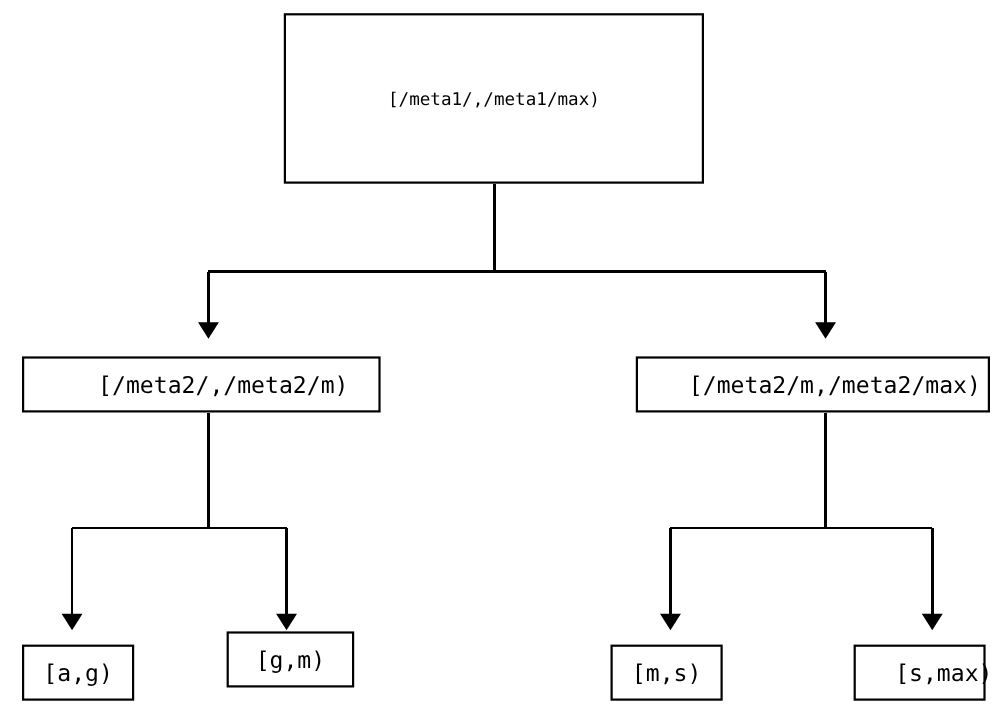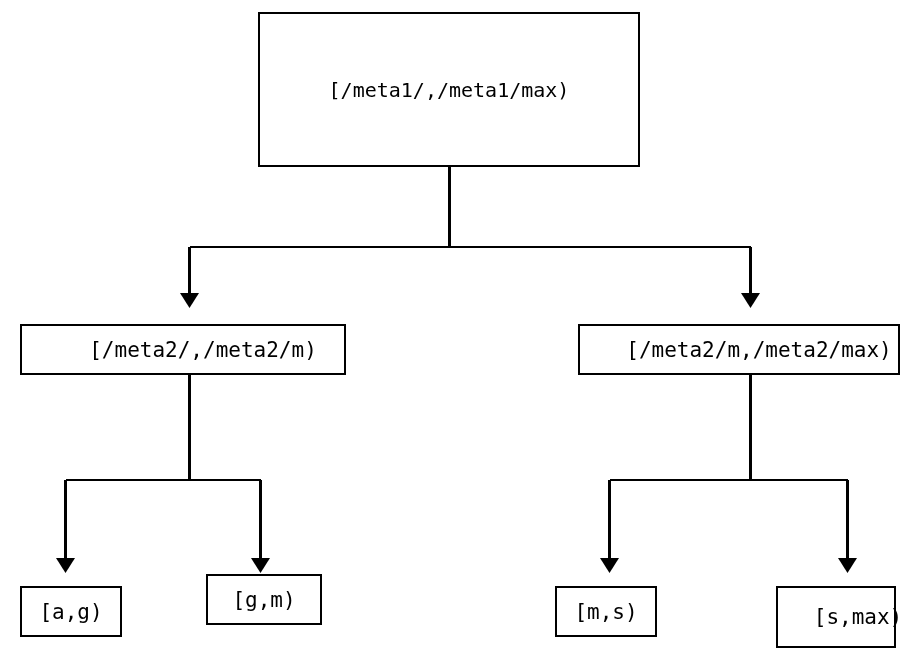--- a/index.html
+++ b/index.html
@@ -35,34 +35,34 @@
     align-items: center;
     justify-content: center;
     text-align: center;
   }
   .node-label {
     font-family: "DejaVu Sans Mono", "Liberation Mono", monospace;
     color: #000000;
     white-space: pre;
     letter-spacing: 0px;
   }
-  .lvl0 .node-label { font-size: 20px; }
+  .lvl0 .node-label { font-size: 16px; }
   .lvl1 .node-label { font-size: 21px; }
   .lvl2 .node-label { font-size: 21px; }
 
   
   #node-root { left: 258px; top: 12px; width: 382px; height: 155px; }
   
   #node-mid-left  { left: 20px;  top: 324px; width: 326px; height: 51px; padding-left: 40px; }
   #node-mid-right { left: 578px; top: 324px; width: 322px; height: 51px; padding-left: 40px; }
   
   #node-leaf-0 { left: 20px;   top: 586px; width: 102px; height: 51px; }
   #node-leaf-1 { left: 206px; top: 574px; width: 116px; height: 51px; }
   #node-leaf-2 { left: 555px; top: 586px; width: 102px; height: 51px; }
-  #node-leaf-3 { left: 776px; top: 586px; width: 120px; height: 62px; padding-left: 44px; }
+  #node-leaf-3 { left: 776px; top: 586px; width: 120px; height: 51px; padding-left: 44px; }
 </style>
 </head>
 <body>
 
 <div id="diagram-root">
 
   <svg class="edge-layer" viewBox="0 0 912 652" xmlns="http://www.w3.org/2000/svg">
     <g stroke="#000000" stroke-width="2.5" fill="none" shape-rendering="crispEdges">
 
       <path d="M 449.5 167 L 449.5 247"></path>

